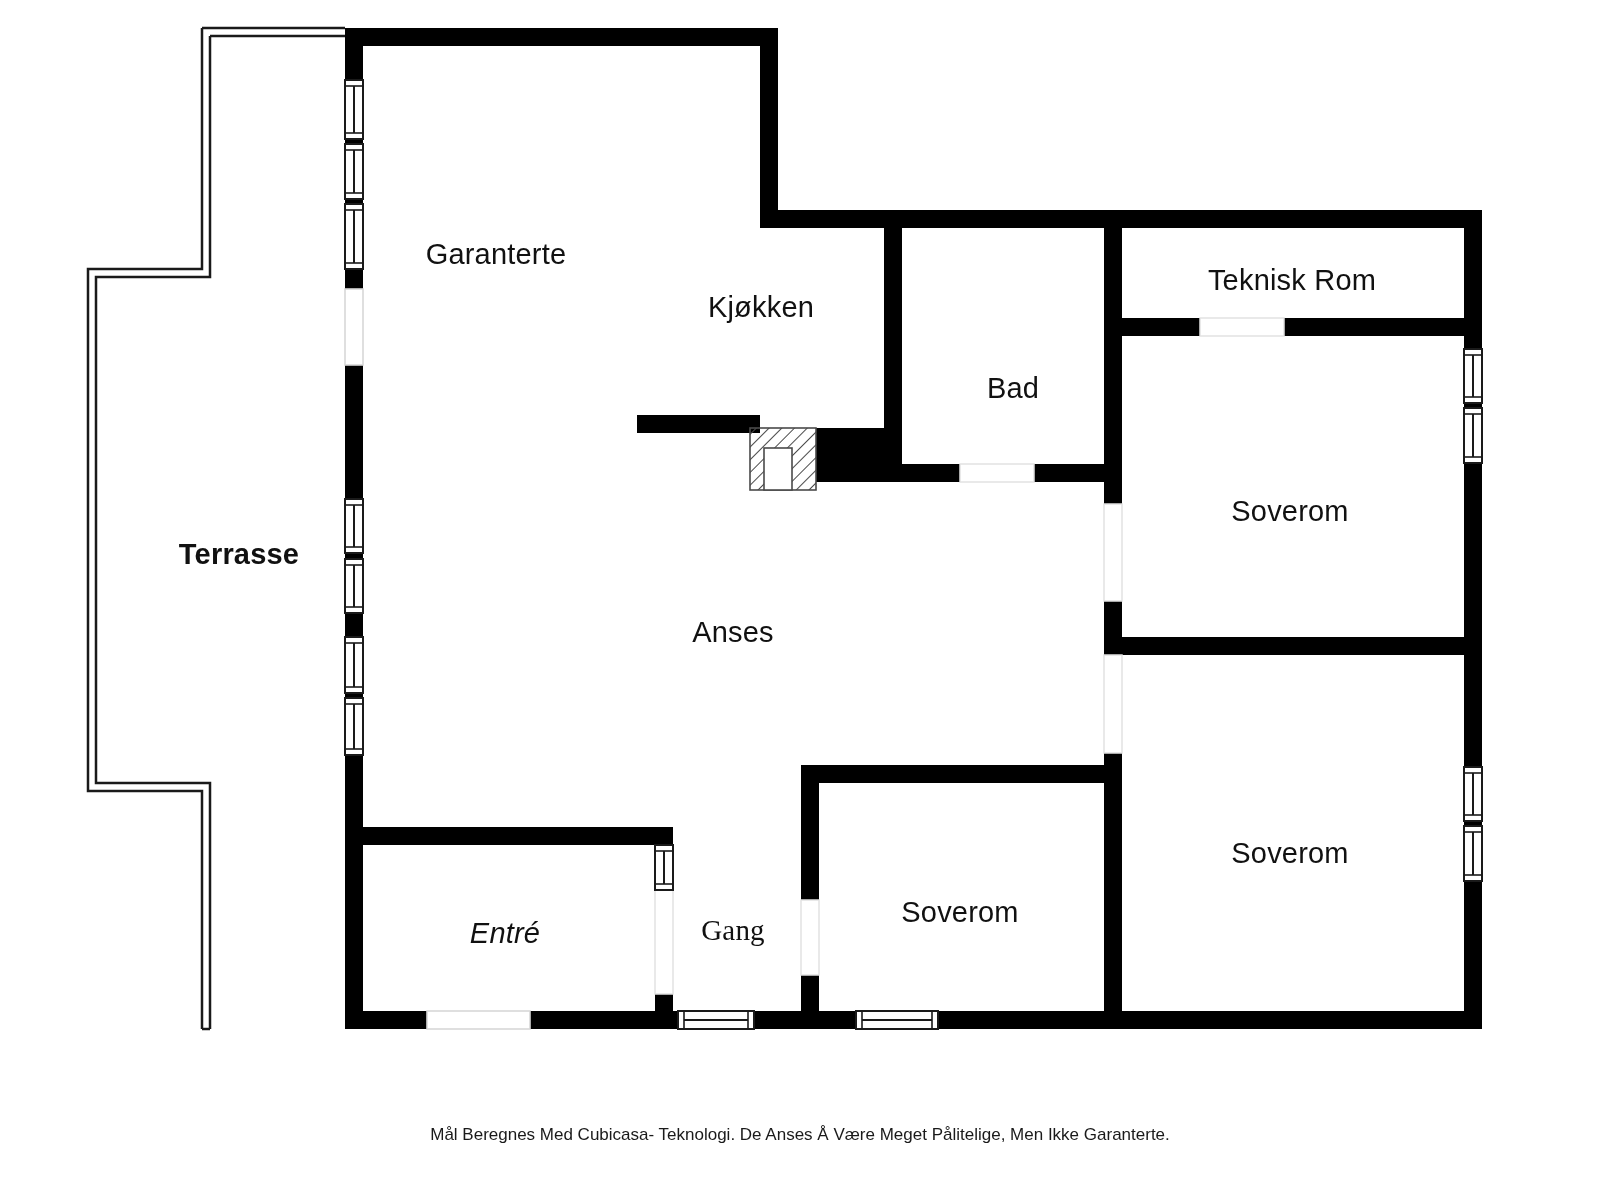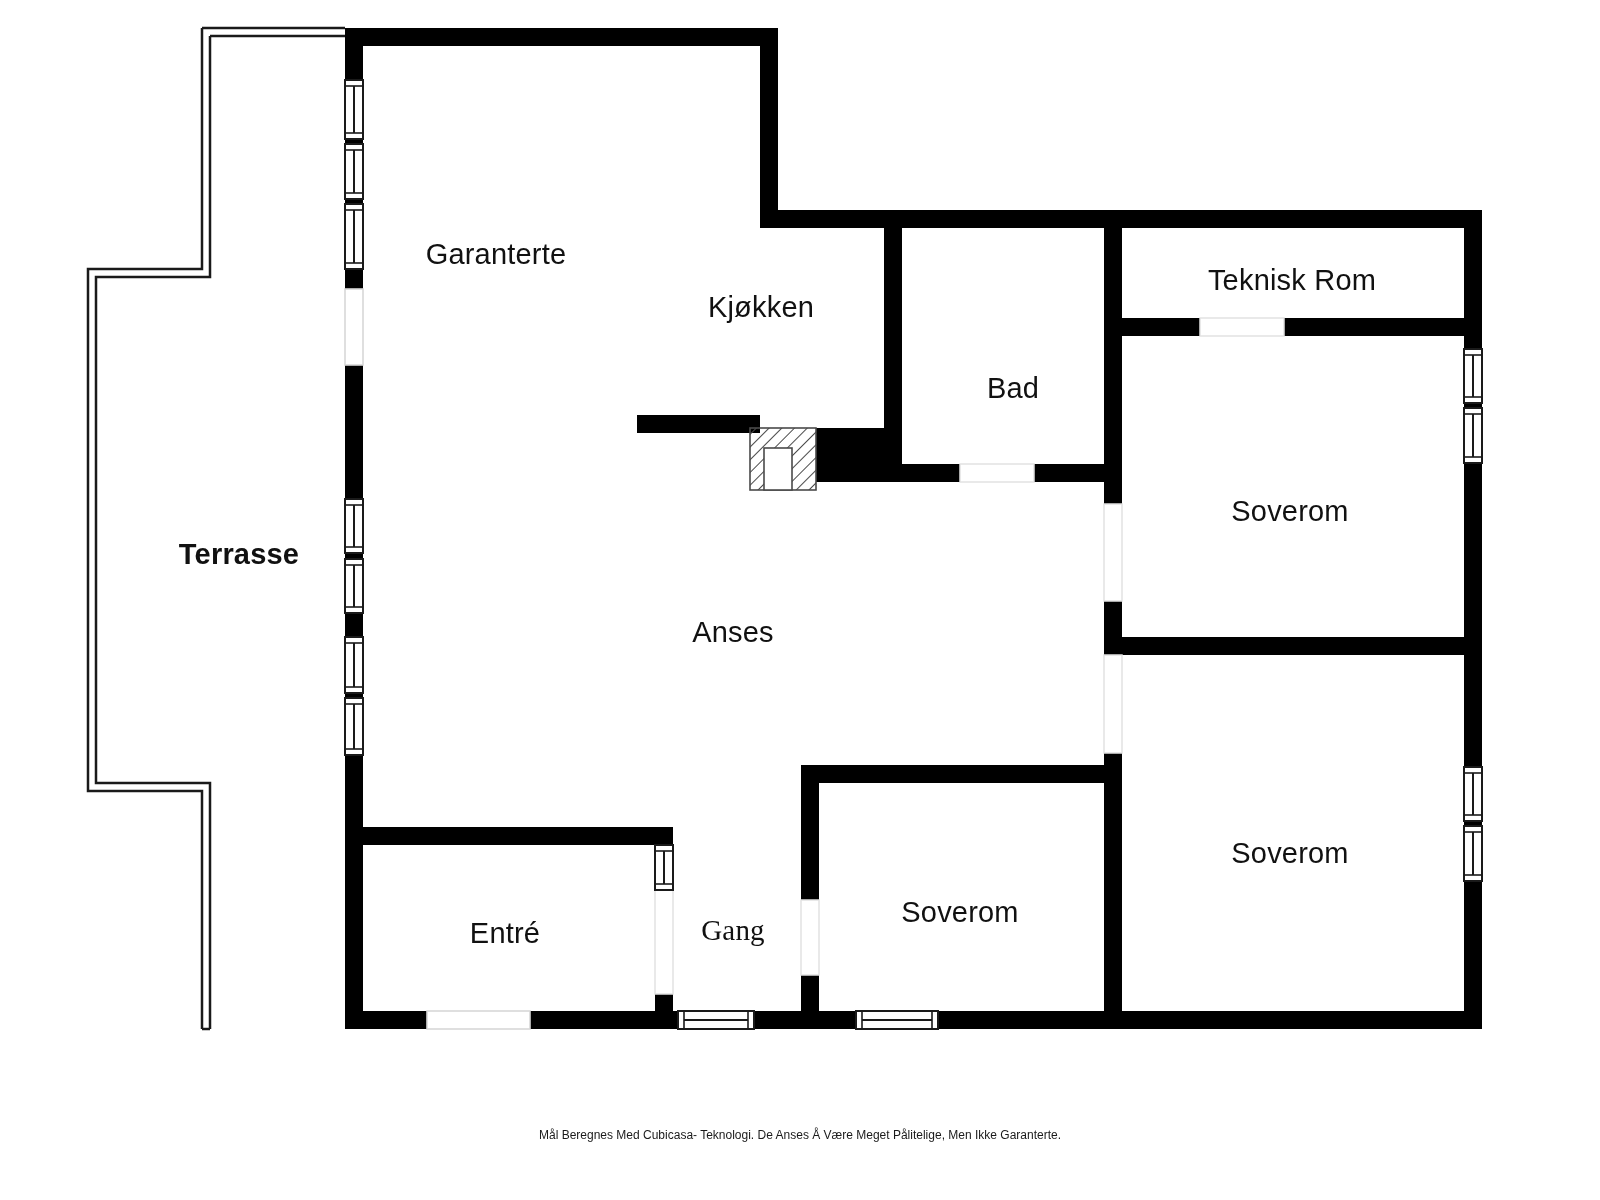--- a/index.html
+++ b/index.html
@@ -36,21 +36,21 @@
     letter-spacing: 0.2px;
     pointer-events: none;
   }
   .room-label.sz-lg { font-size: 29px; }
   .footer-note {
     position: absolute;
     left: 50%;
     top: 1135px;
     transform: translate(-50%, -50%);
     font-family: "Liberation Sans", sans-serif;
-    font-size: 12px;
+    font-size: 17px;
     color: #1a1a1a;
     white-space: nowrap;
   }
 </style>
 </head>
 <body>
 
 <div id="floorplan-root">
 
   <svg id="plan-svg" viewBox="0 0 1600 1200">
@@ -264,18 +264,18 @@
 
   <div class="room-label sz-lg" style="left:239px; top:554px;font-weight:bold;">Terrasse</div>
   <div class="room-label sz-lg" style="left:496px; top:254px;">Garanterte</div>
   <div class="room-label sz-lg" style="left:761px; top:307px;">Kjøkken</div>
   <div class="room-label sz-lg" style="left:1013px; top:388px;">Bad</div>
   <div class="room-label sz-lg" style="left:1292px; top:280px;">Teknisk Rom</div>
   <div class="room-label sz-lg" style="left:1290px; top:511px;">Soverom</div>
   <div class="room-label sz-lg" style="left:733px; top:632px;">Anses</div>
   <div class="room-label sz-lg" style="left:1290px; top:853px;">Soverom</div>
   <div class="room-label sz-lg" style="left:960px; top:912px;">Soverom</div>
-  <div class="room-label sz-lg" style="left:505px; top:933px;">Entré</div>
+  <div class="room-label sz-lg" style="left:505px; top:933px;font-style:italic;">Entré</div>
   <div class="room-label sz-lg" style="left:733px; top:930px;font-family:Liberation Serif, serif;">Gang</div>
 
   <div class="footer-note">Mål Beregnes Med Cubicasa- Teknologi. De Anses Å Være Meget Pålitelige, Men Ikke Garanterte.</div>
 
 </div>
 
 </body></html>

